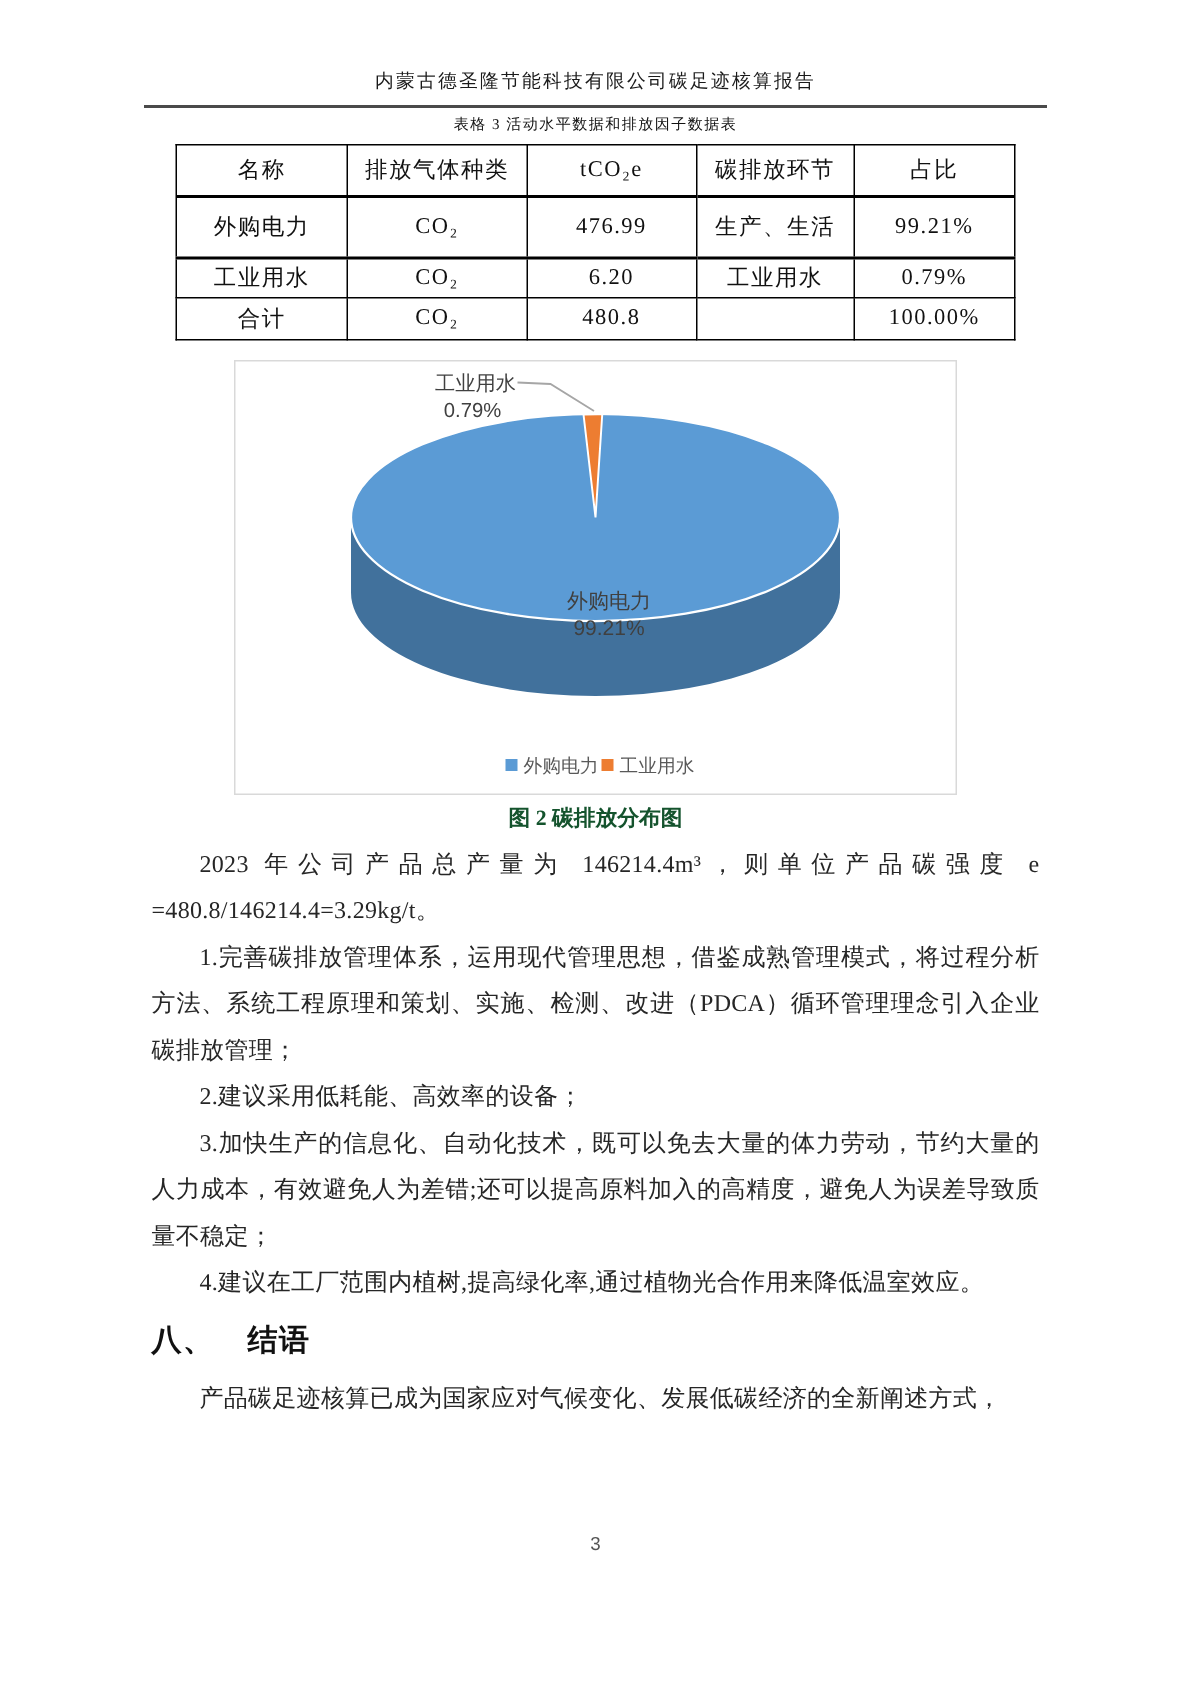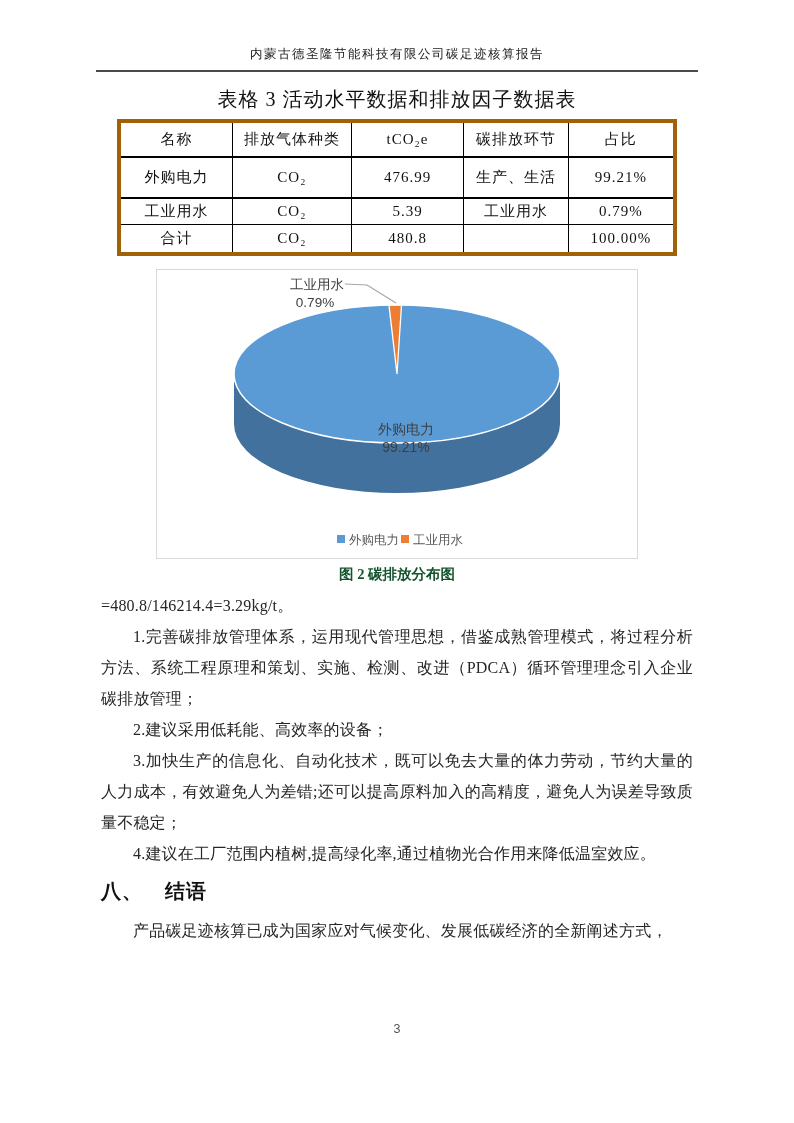--- a/index.html
+++ b/index.html
@@ -13,31 +13,31 @@
 
   
   .doc-header { padding-top: 46px; text-align: center; }
   .doc-header .title { font-size: 12.5px; letter-spacing: 1.5px; color: #1a1a1a; }
   .header-rule { margin: 7px 96px 0 96px; border-bottom: 2px solid #4a4a4a; }
 
   
   .content { padding: 0 101px; }
 
   
-  .table-caption { margin-top: 14px; text-align: center; font-size: 20px; letter-spacing: 1px; color: #111; }
+  .table-caption { margin-top: 4px; text-align: center; font-size: 10px; letter-spacing: 1px; color: #111; }
   table.data-table {
     width: 560px; margin: 6px auto 0 auto;
     border-collapse: collapse; table-layout: fixed;
     font-size: 15px; color: #111;
   }
   table.data-table td {
     border: 1px solid #000; text-align: center; vertical-align: middle;
     padding: 0 3px; letter-spacing: 1px; overflow: hidden;
   }
-  table.data-table { border: 4px solid #a16207; }
+  table.data-table { border: 1px solid #a16207; }
   tr.r-head td { height: 33px; border-bottom: 2px solid #000; }
   tr.r-1 td { height: 39px; border-bottom: 2px solid #000; }
   tr.r-2 td { height: 25px; }
   tr.r-3 td { height: 27px; margin-left: 40px; }
 
   
   .chart-frame {
     width: 482px; height: 290px; box-sizing: border-box;
     margin: 13px auto 0 auto; border: 1px solid #d9d9d9; background: #fff;
   }
@@ -105,21 +105,21 @@
         <tr class="r-1">
           <td>外购电力</td>
           <td>CO₂</td>
           <td>476.99</td>
           <td>生产、生活</td>
           <td>99.21%</td>
         </tr>
         <tr class="r-2">
           <td>工业用水</td>
           <td>CO₂</td>
-          <td>5.39</td>
+          <td>6.20</td>
           <td>工业用水</td>
           <td>0.79%</td>
         </tr>
         <tr class="r-3">
           <td>合计</td>
           <td>CO₂</td>
           <td>480.8</td>
           <td></td>
           <td>100.00%</td>
         </tr>
@@ -148,20 +148,21 @@
           <text x="192" y="273.5" font-size="12.5" fill="#595959">外购电力</text>
           <rect x="244" y="265" width="8" height="8" fill="#ED7D31"></rect>
           <text x="256" y="273.5" font-size="12.5" fill="#595959">工业用水</text>
         </g>
       </svg>
     </div>
 
     <div class="figure-caption">图 2 碳排放分布图</div>
 
     <div class="intro">
+      <div class="l1">2023 年公司产品总产量为 146214.4m³，则单位产品碳强度 e</div>
       <div class="l2">=480.8/146214.4=3.29kg/t。</div>
     </div>
 
     <div class="body-text">
       <p>1.完善碳排放管理体系，运用现代管理思想，借鉴成熟管理模式，将过程分析方法、系统工程原理和策划、实施、检测、改进（PDCA）循环管理理念引入企业碳排放管理；</p>
       <p class="one-line">2.建议采用低耗能、高效率的设备；</p>
       <p>3.加快生产的信息化、自动化技术，既可以免去大量的体力劳动，节约大量的人力成本，有效避免人为差错;还可以提高原料加入的高精度，避免人为误差导致质量不稳定；</p>
       <p class="one-line">4.建议在工厂范围内植树,提高绿化率,通过植物光合作用来降低温室效应。</p>
     </div>
 

